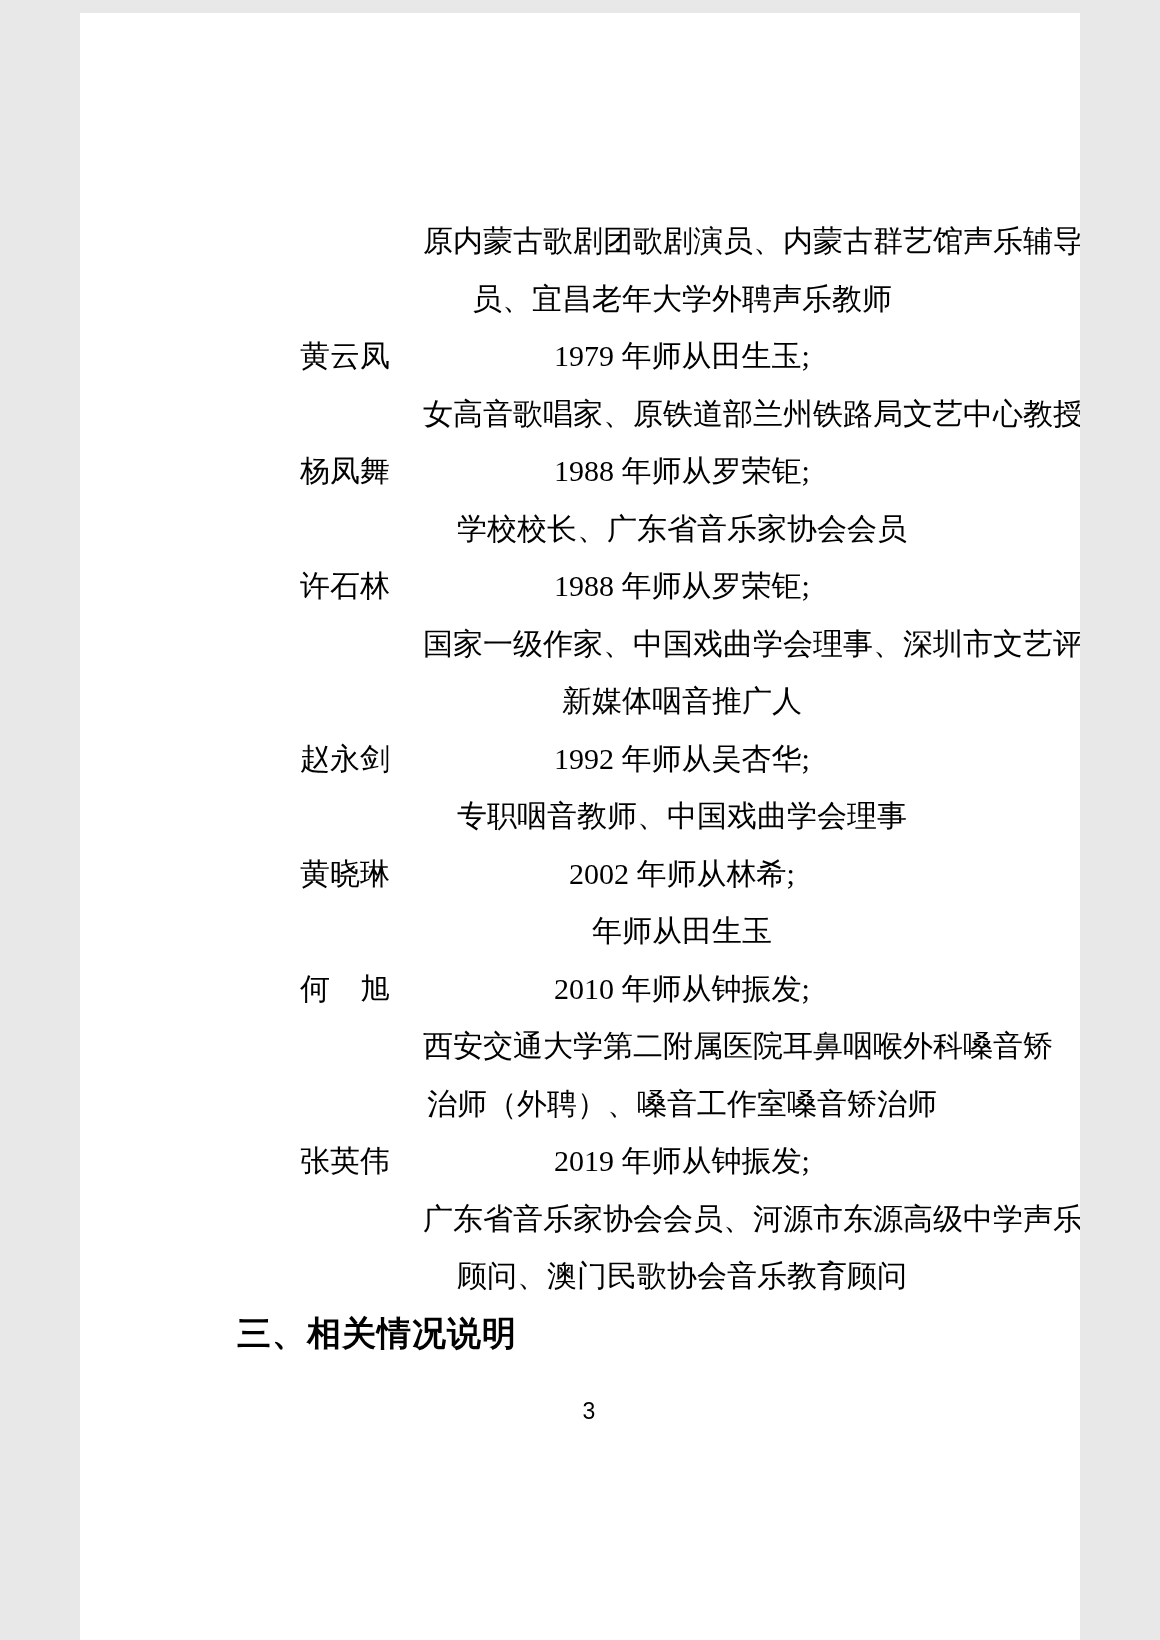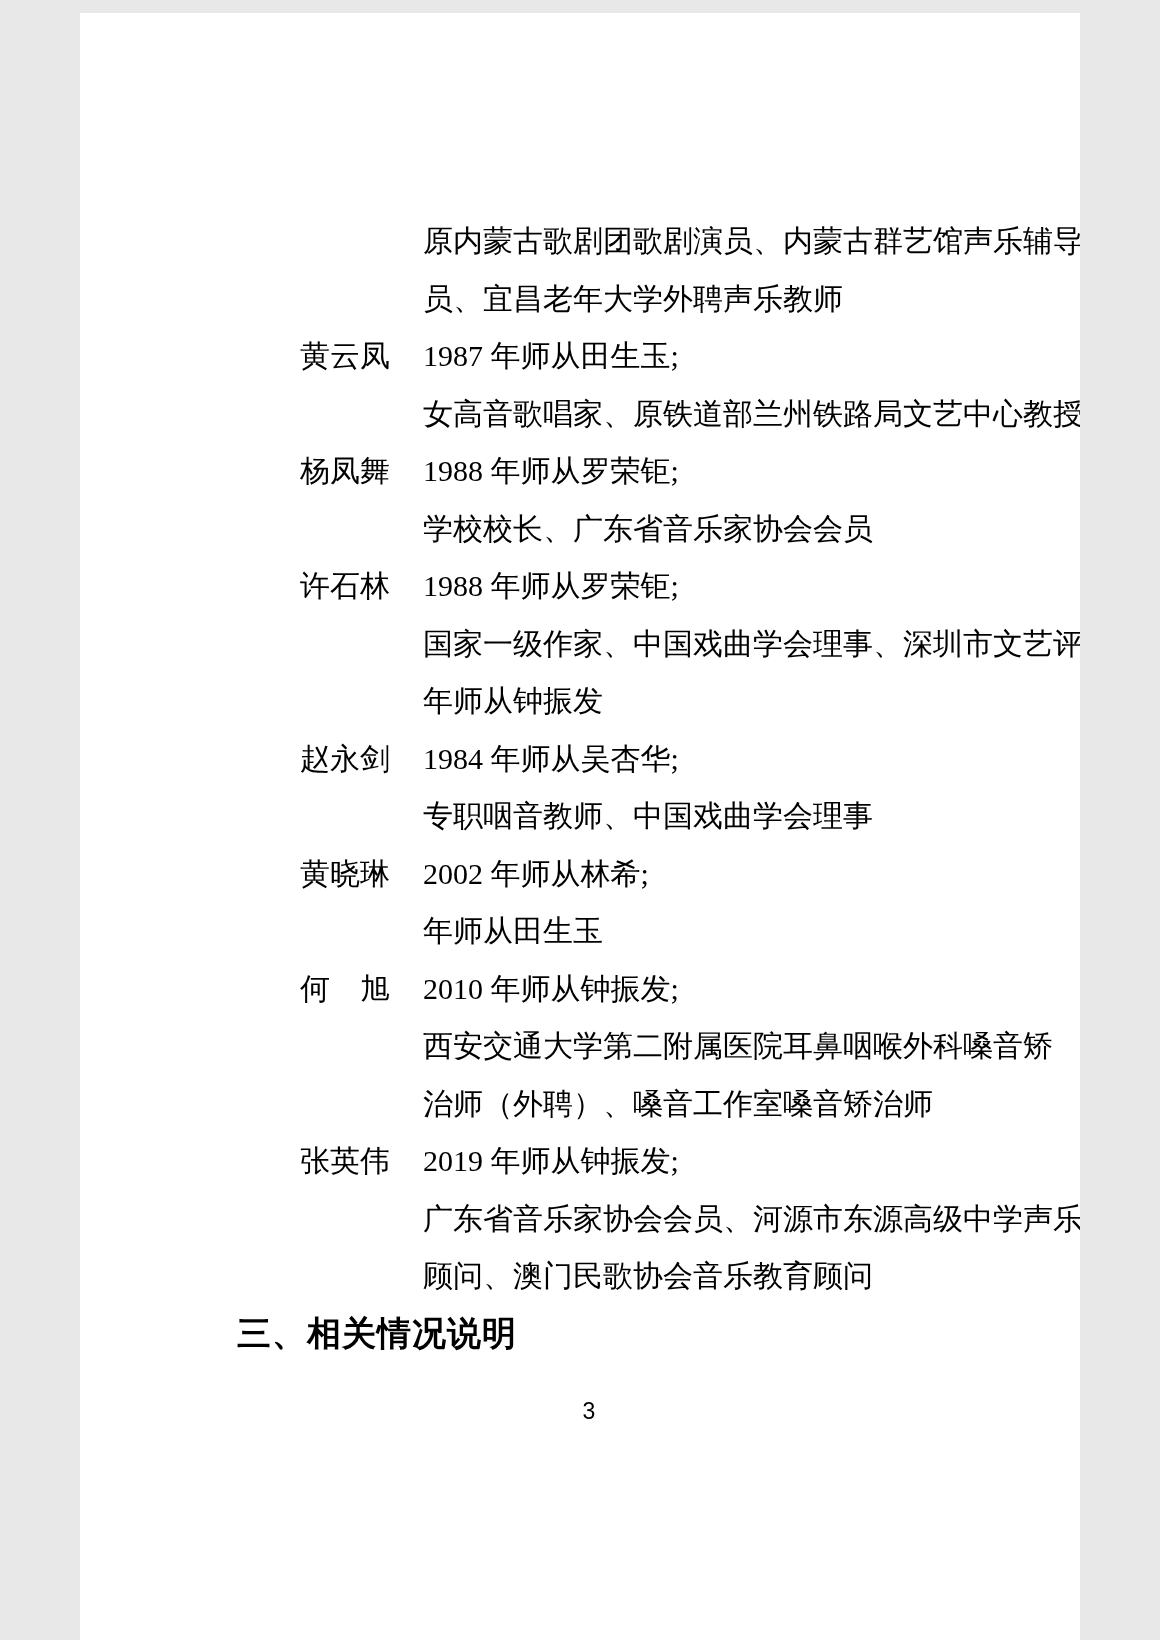--- a/index.html
+++ b/index.html
@@ -30,21 +30,21 @@
   .line .name {
     flex: 0 0 90px;
     width: 90px;
     margin-right: 33px;
     text-align: justify;
     text-align-last: justify;
   }
   .line .text {
     flex: 1 1 auto;
     min-width: 0;
-    text-align: left;
+    text-align: center;
   }
   .line.full .text {
     text-align: justify;
     text-align-last: justify;
   }
   .heading {
     font-family: "Liberation Sans", "DejaVu Sans", sans-serif;
     font-weight: 700;
     font-size: 34px;
     line-height: 57.5px;
@@ -70,21 +70,21 @@
     <span class="text">原内蒙古歌剧团歌剧演员、内蒙古群艺馆声乐辅导</span>
   </div>
 
   <div class="line">
     <span class="name"></span>
     <span class="text">员、宜昌老年大学外聘声乐教师</span>
   </div>
 
   <div class="line">
     <span class="name">黄云凤</span>
-    <span class="text">1987 年师从田生玉;</span>
+    <span class="text">1979 年师从田生玉;</span>
   </div>
 
   <div class="line">
     <span class="name"></span>
     <span class="text">女高音歌唱家、原铁道部兰州铁路局文艺中心教授</span>
   </div>
 
   <div class="line">
     <span class="name">杨凤舞</span>
     <span class="text">1988 年师从罗荣钜;</span>
@@ -104,26 +104,26 @@
     <span class="text">1988 年师从罗荣钜;</span>
   </div>
 
   <div class="line full">
     <span class="name"></span>
     <span class="text">国家一级作家、中国戏曲学会理事、深圳市文艺评</span>
   </div>
 
   <div class="line">
     <span class="name"></span>
-    <span class="text">年师从钟振发</span>
+    <span class="text">新媒体咽音推广人</span>
   </div>
 
   <div class="line">
     <span class="name">赵永剑</span>
-    <span class="text">1984 年师从吴杏华;</span>
+    <span class="text">1992 年师从吴杏华;</span>
   </div>
 
   <div class="line">
     <span class="name"></span>
     <span class="text">专职咽音教师、中国戏曲学会理事</span>
   </div>
 
   <div class="line">
     <span class="name">黄晓琳</span>
     <span class="text">2002 年师从林希;</span>

